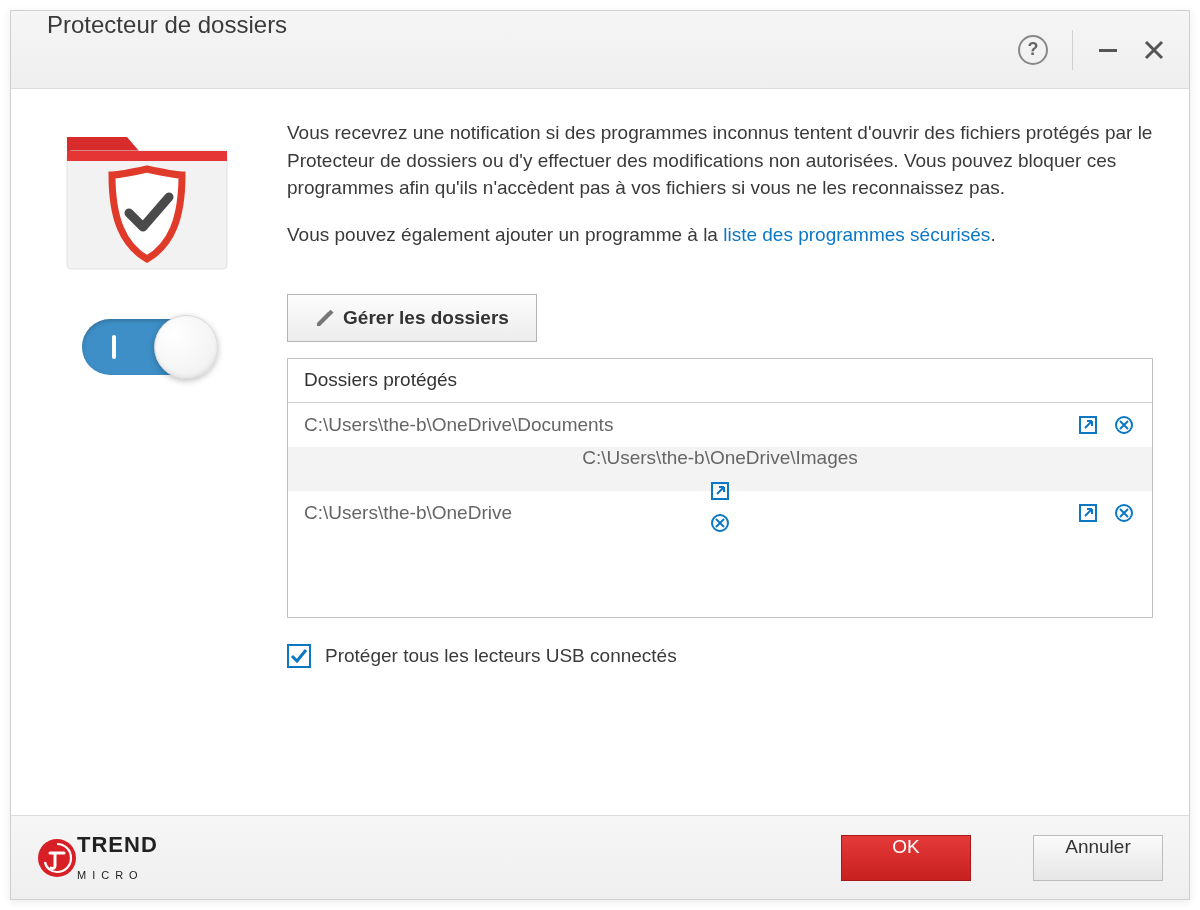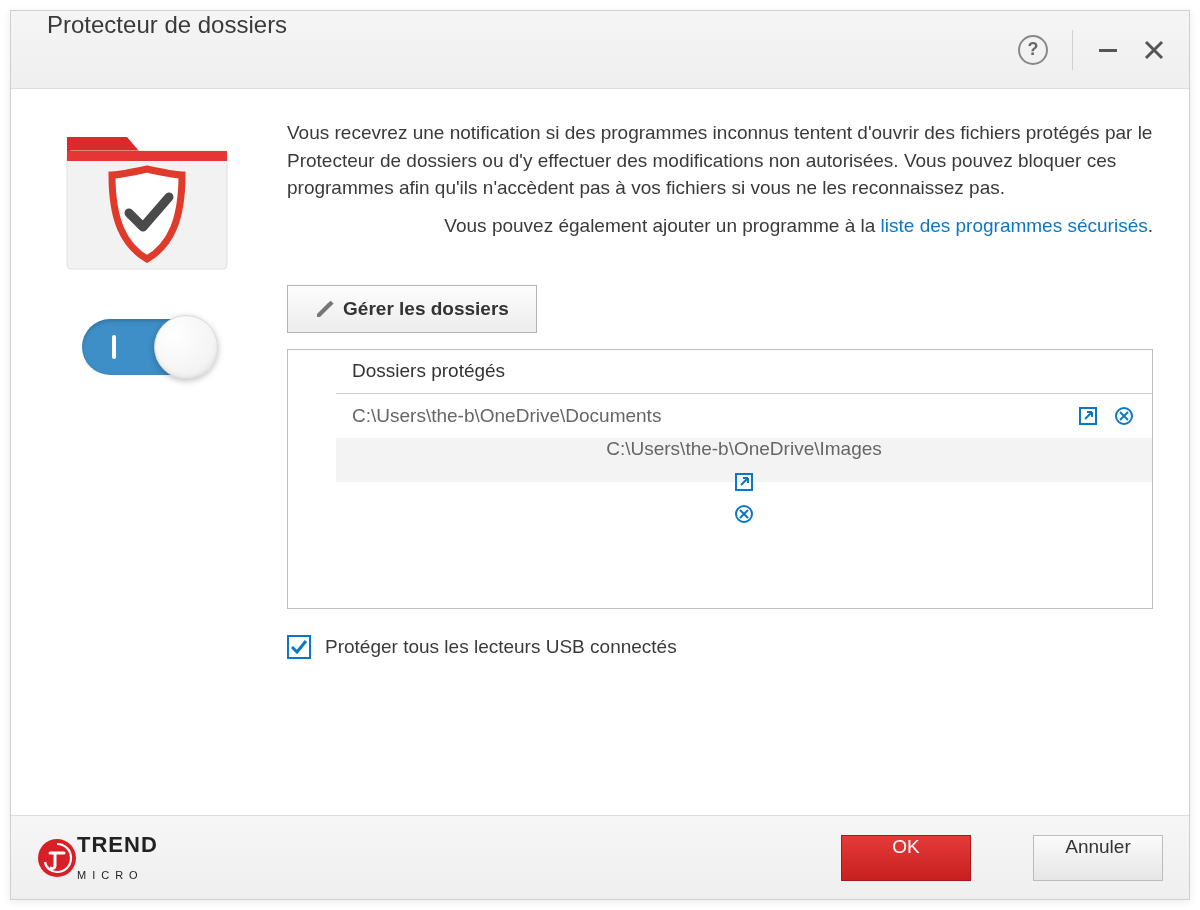--- a/index.html
+++ b/index.html
@@ -37,32 +37,32 @@
   }
   .toggle .bar { position: absolute; left: 30px; top: 16px; width: 4px; height: 24px; background: #fff; border-radius: 2px; }
   .toggle .knob {
     position: absolute; right: -6px; top: -4px; width: 64px; height: 64px; border-radius: 50%;
     background: radial-gradient(circle at 30% 30%, #fff, #eee); box-shadow: 0 2px 6px rgba(0,0,0,0.25), inset 0 -2px 4px rgba(0,0,0,0.06);
     border: 1px solid #d8d8d8;
   }
 
   .rightcol { flex: 1; display: flex; flex-direction: column; }
   .desc { font-size: 19px; line-height: 1.45; color: #3a3a3a; }
-  .desc2 { margin-top: 13px; font-size: 19px; color: #3a3a3a; text-align: right; }
+  .desc2 { margin-top: 22px; font-size: 19px; color: #3a3a3a; }
   .desc2 a { color: #0b77c5; text-decoration: none; cursor: pointer; }
 
   .managebtn {
     margin-top: 48px; width: 250px; height: 48px; border: 1px solid #b5b5b5;
     background: linear-gradient(to bottom, #fdfdfd, #ececec);
     display: flex; align-items: center; justify-content: center; gap: 8px;
     font-size: 19px; color: #333; cursor: pointer; font-weight: 600;
   }
   .managebtn svg { flex-shrink: 0; }
 
-  .listbox { margin-top: 16px; border: 1px solid #bfbfbf; height: 260px; display: flex; flex-direction: column; padding-left: 48px; }
+  .listbox { margin-top: 16px; border: 1px solid #bfbfbf; height: 260px; display: flex; flex-direction: column; }
   .listhdr { height: 44px; border-bottom: 1px solid #d0d0d0; display: flex; align-items: center; padding: 0 16px; font-size: 19px; color: #333; }
   .row { height: 44px; display: flex; align-items: center; padding: 0 16px; font-size: 19px; color: #666; gap: 12px; }
   .row.alt { background: #f3f3f3; flex-direction: column; }
   .row .path { flex: 1; }
   .row .ico { width: 24px; height: 24px; cursor: pointer; display: flex; align-items: center; justify-content: center; }
 
   .chkrow { margin-top: 26px; display: flex; align-items: center; gap: 14px; font-size: 19px; color: #3a3a3a; }
   .chk { width: 24px; height: 24px; border: 2px solid #0b77c5; display: flex; align-items: center; justify-content: center; cursor: pointer; }
 
   
@@ -172,20 +172,35 @@
               </svg>
           </div>
           <div class="ico">
             <svg width="20" height="20" viewBox="0 0 20 20">
                 <circle cx="10" cy="10" r="8" fill="none" stroke="#0b77c5" stroke-width="2"></circle>
                 <path d="M6 6 L14 14 M14 6 L6 14" stroke="#0b77c5" stroke-width="2"></path>
               </svg>
           </div>
         </div>
 
+        <div class="row">
+          <div class="path">C:\Users\the-b\OneDrive</div>
+          <div class="ico">
+            <svg width="20" height="20" viewBox="0 0 20 20">
+                <rect x="2" y="2" width="16" height="16" fill="none" stroke="#0b77c5" stroke-width="2"></rect>
+                <path d="M7 13 L14 6 M14 6 L9 6 M14 6 L14 11" stroke="#0b77c5" stroke-width="2" fill="none"></path>
+              </svg>
+          </div>
+          <div class="ico">
+            <svg width="20" height="20" viewBox="0 0 20 20">
+                <circle cx="10" cy="10" r="8" fill="none" stroke="#0b77c5" stroke-width="2"></circle>
+                <path d="M6 6 L14 14 M14 6 L6 14" stroke="#0b77c5" stroke-width="2"></path>
+              </svg>
+          </div>
+        </div>
       </div>
 
       <div class="chkrow">
         <div class="chk">
           <svg width="18" height="18" viewBox="0 0 18 18">
               <path d="M2 9 L7 14 L16 3" stroke="#0b77c5" stroke-width="3" fill="none"></path>
             </svg>
         </div>
         <span>Protéger tous les lecteurs USB connectés</span>
       </div>

